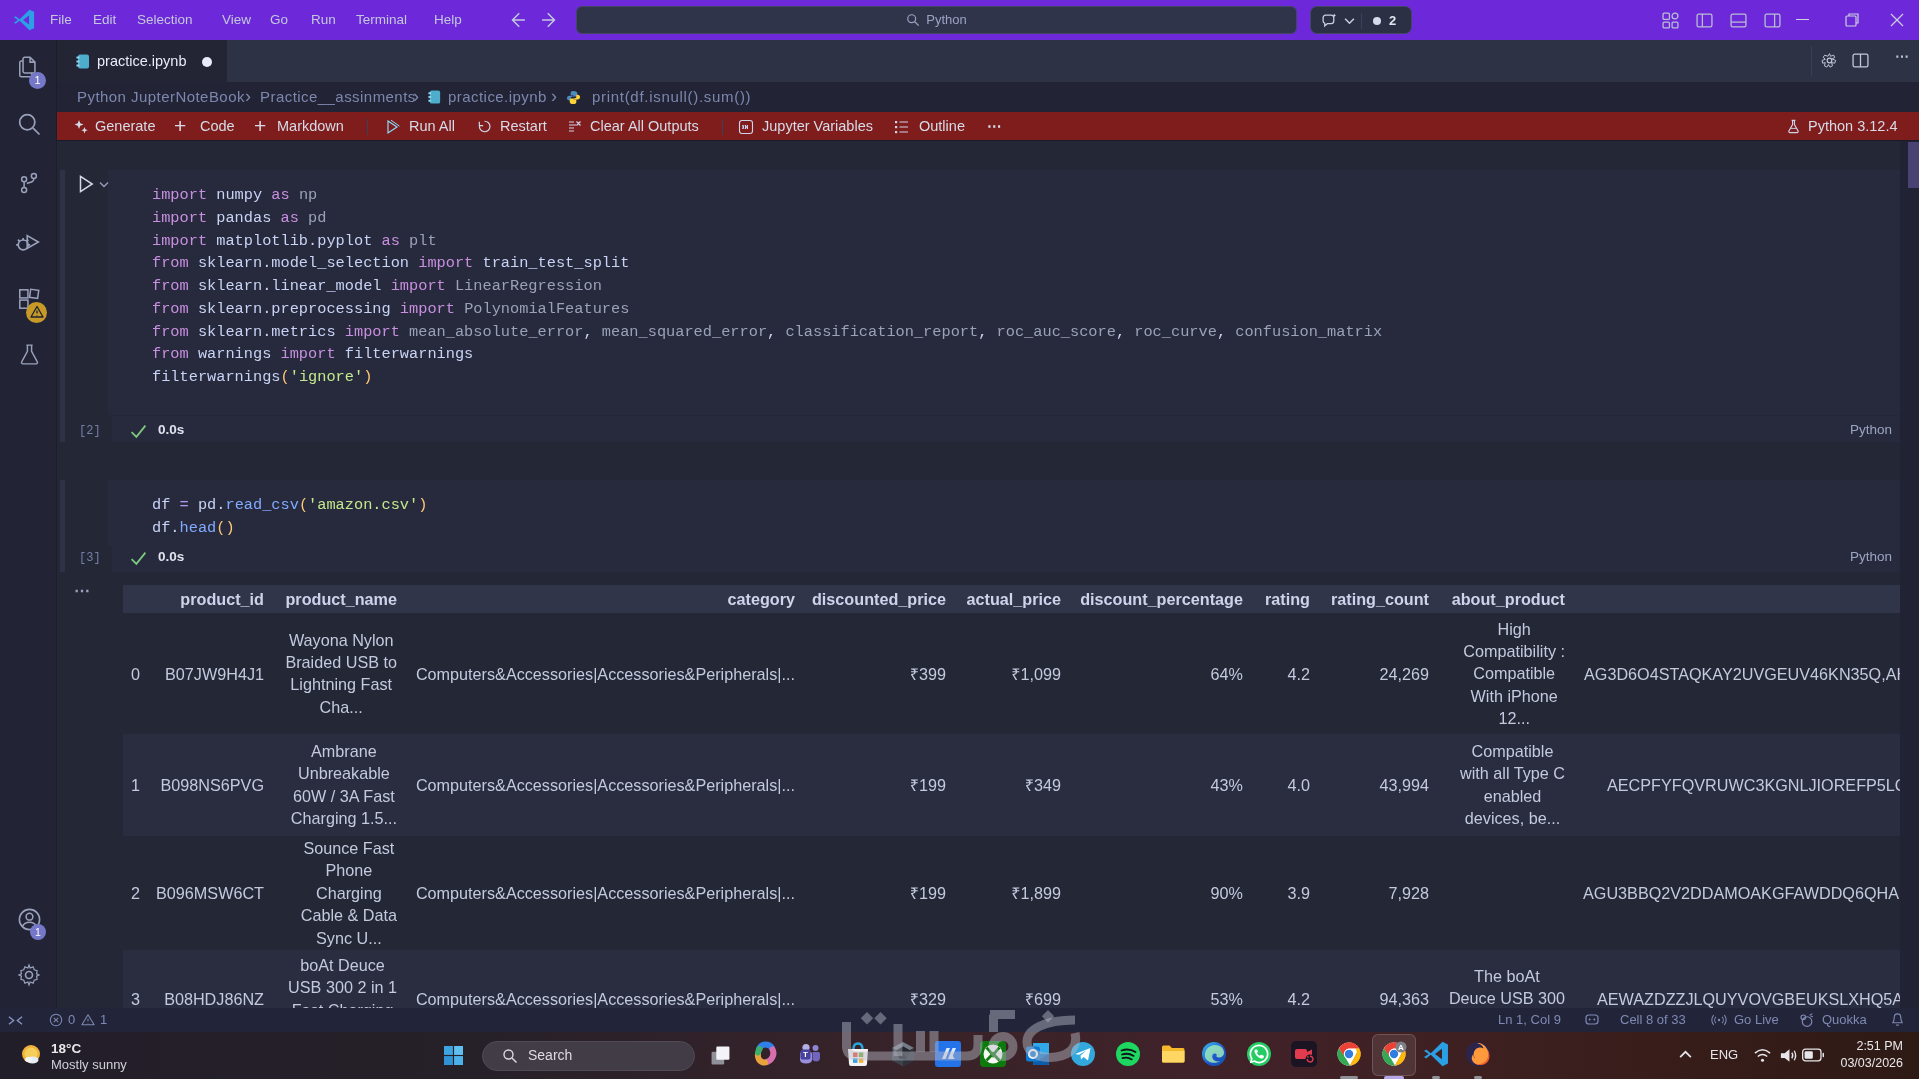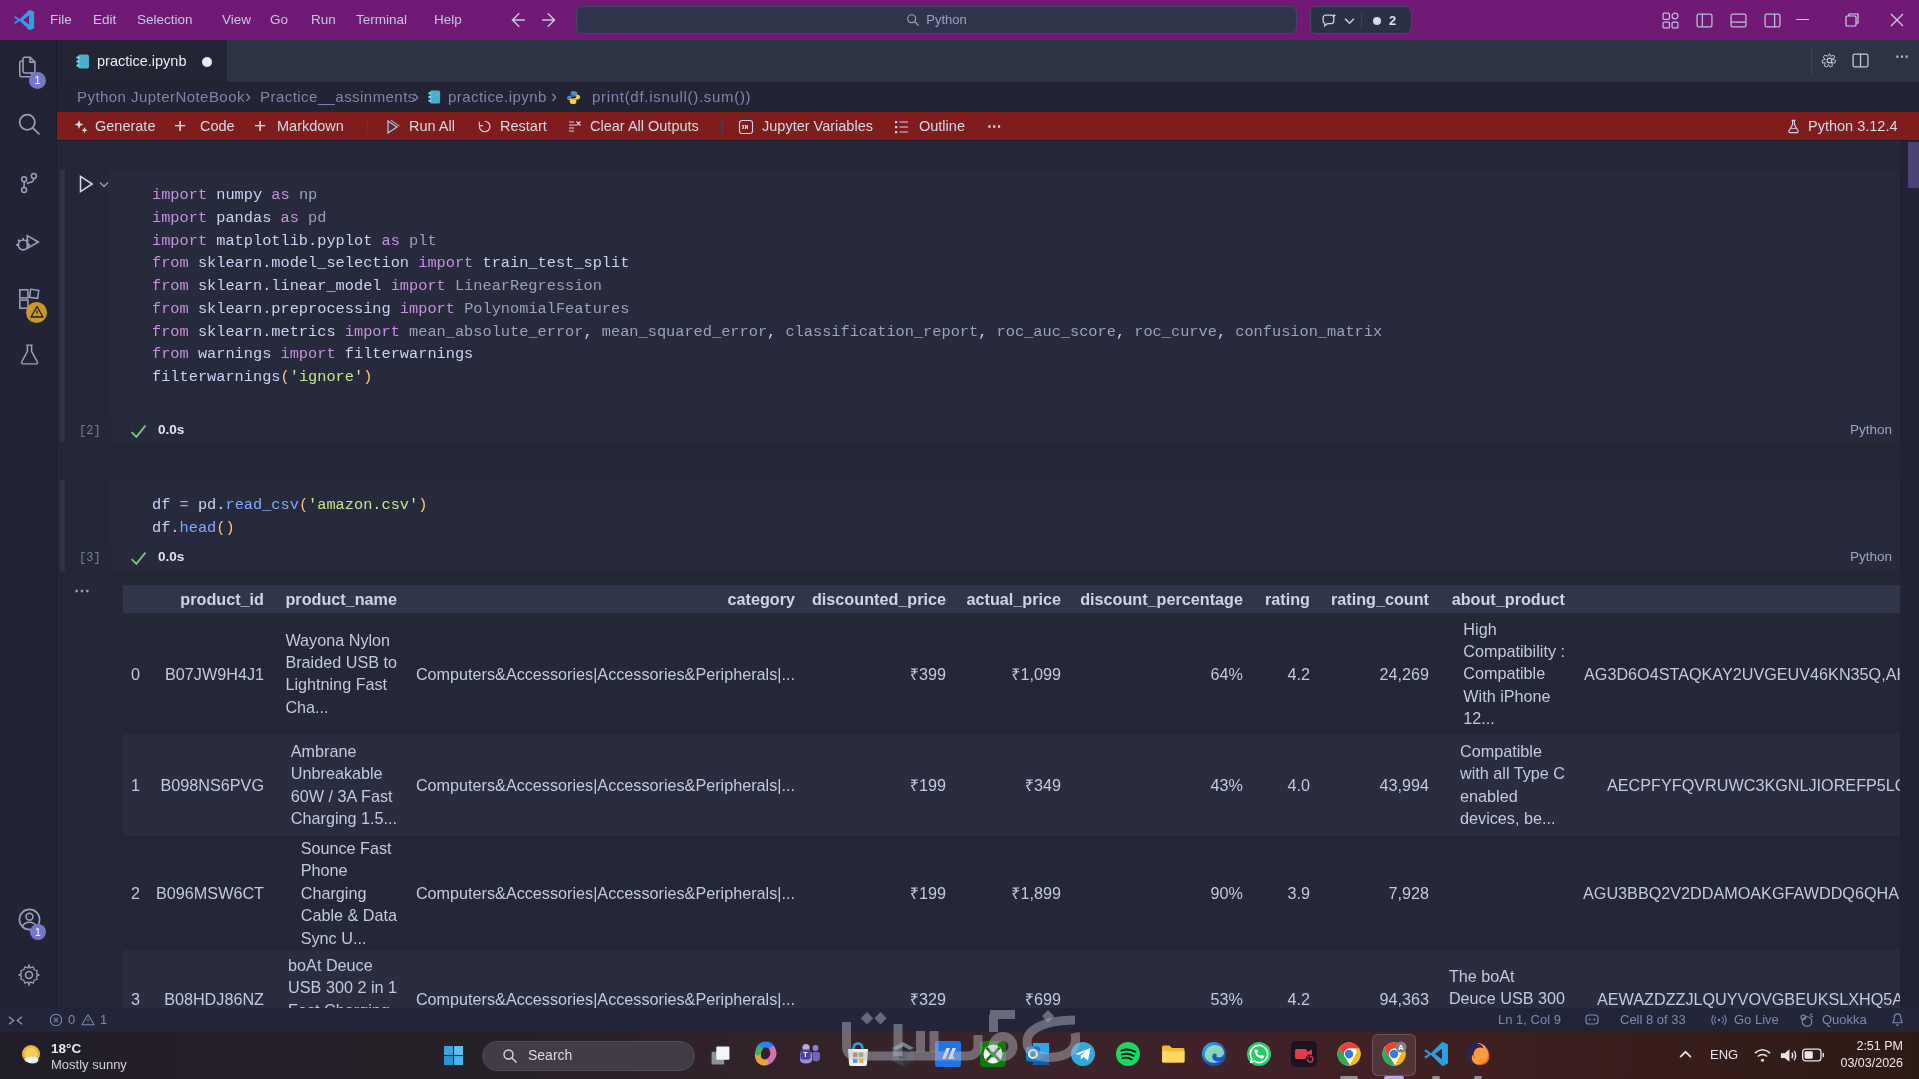--- a/index.html
+++ b/index.html
@@ -1,19 +1,19 @@
 <!DOCTYPE html>
 <html><head><meta charset="utf-8"><style>
 *{margin:0;padding:0;box-sizing:border-box}
 html,body{width:1919px;height:1079px;overflow:hidden;background:#1e2030}
 body{font-family:"Liberation Sans",sans-serif;-webkit-font-smoothing:antialiased}
 #page{position:absolute;top:0;left:0;width:1919px;height:1079px}
 .abs{position:absolute}
 
-#titlebar{position:absolute;top:0;left:0;width:1919px;height:40px;background:#701a75}
+#titlebar{position:absolute;top:0;left:0;width:1919px;height:40px;background:#6d28d9}
 .menu{position:absolute;top:0;height:40px;line-height:40px;color:#c3c9dd;font-size:13.5px}
 #searchbox{position:absolute;left:576px;top:6px;width:721px;height:28px;background:#30344a;border:1px solid #424766;border-radius:6px;color:#9aa3c0;font-size:13px;text-align:center;line-height:26px}
 #copilotbtn{position:absolute;left:1310px;top:6px;width:102px;height:28px;border:1px solid #424766;border-radius:7px;background:#2c3044}
 
 #tabstrip{position:absolute;top:40px;left:57px;width:1862px;height:42px;background:#2e3245}
 #tab1{position:absolute;left:0;top:0;width:170px;height:42px;background:#232534;color:#e8ecf6;font-size:14.5px;line-height:42px}
 
 #crumbs{position:absolute;top:82px;left:57px;width:1862px;height:30px;background:#222435;color:#7d87ae;font-size:15px;line-height:30px;letter-spacing:0.45px}
 #ntool{position:absolute;top:112px;left:57px;width:1862px;height:29px;background:#7f1d1d;border-bottom:1px solid #191b28;color:#d6dbe8;font-size:14.5px;line-height:28px}
 .titem{position:absolute;top:0;height:29px;white-space:nowrap}
@@ -23,21 +23,21 @@
 #nb{position:absolute;top:141px;left:57px;width:1862px;height:867px;background:#242736;overflow:hidden}
 .cellbox{position:absolute;left:51px;width:1794px;background:#272a3c}
 .code{font-family:"Liberation Mono",monospace;font-size:15.3px;line-height:22.75px;white-space:pre;color:#c8d3f5}
 .kw{color:#c88fe0}.id2{color:#9aa1b8}.fn{color:#82aaff}.st{color:#c3e88d}.pa{color:#ffc777}.op{color:#b39df3}
 .execrow{position:absolute;color:#9aa3c5;font-size:12.5px}
 .execnum{font-family:"Liberation Mono",monospace;font-size:12px;color:#767fa6}
 .pylabel{position:absolute;color:#9ba4c2;font-size:13.5px}
 
 #dftable{position:absolute;left:66px;top:444px;width:1779px;height:424px;overflow:hidden;color:#c3cade;font-size:16.2px}
 .trow{position:absolute;left:0;width:1779px}
-.tc{position:absolute;text-align:left;line-height:22.4px}
+.tc{position:absolute;text-align:center;line-height:22.4px}
 .tm{top:50%;transform:translateY(-50%)}
 
 #status{position:absolute;top:1008px;left:0;width:1919px;height:24px;background:#222539;color:#7f89b3;font-size:13px;line-height:24px}
 
 #taskbar{position:absolute;top:1032px;left:0;width:1919px;height:47px;background:linear-gradient(90deg,#221e29 0%,#262028 25%,#32222a 38%,#3a2328 52%,#40222a 62%,#3f2022 75%,#371d1a 88%,#2e1a15 100%)}
 .tbtxt{color:#e8e8ea;font-size:12.5px}
 svg{display:block}
 </style></head>
 <body>
 <div id="page">

